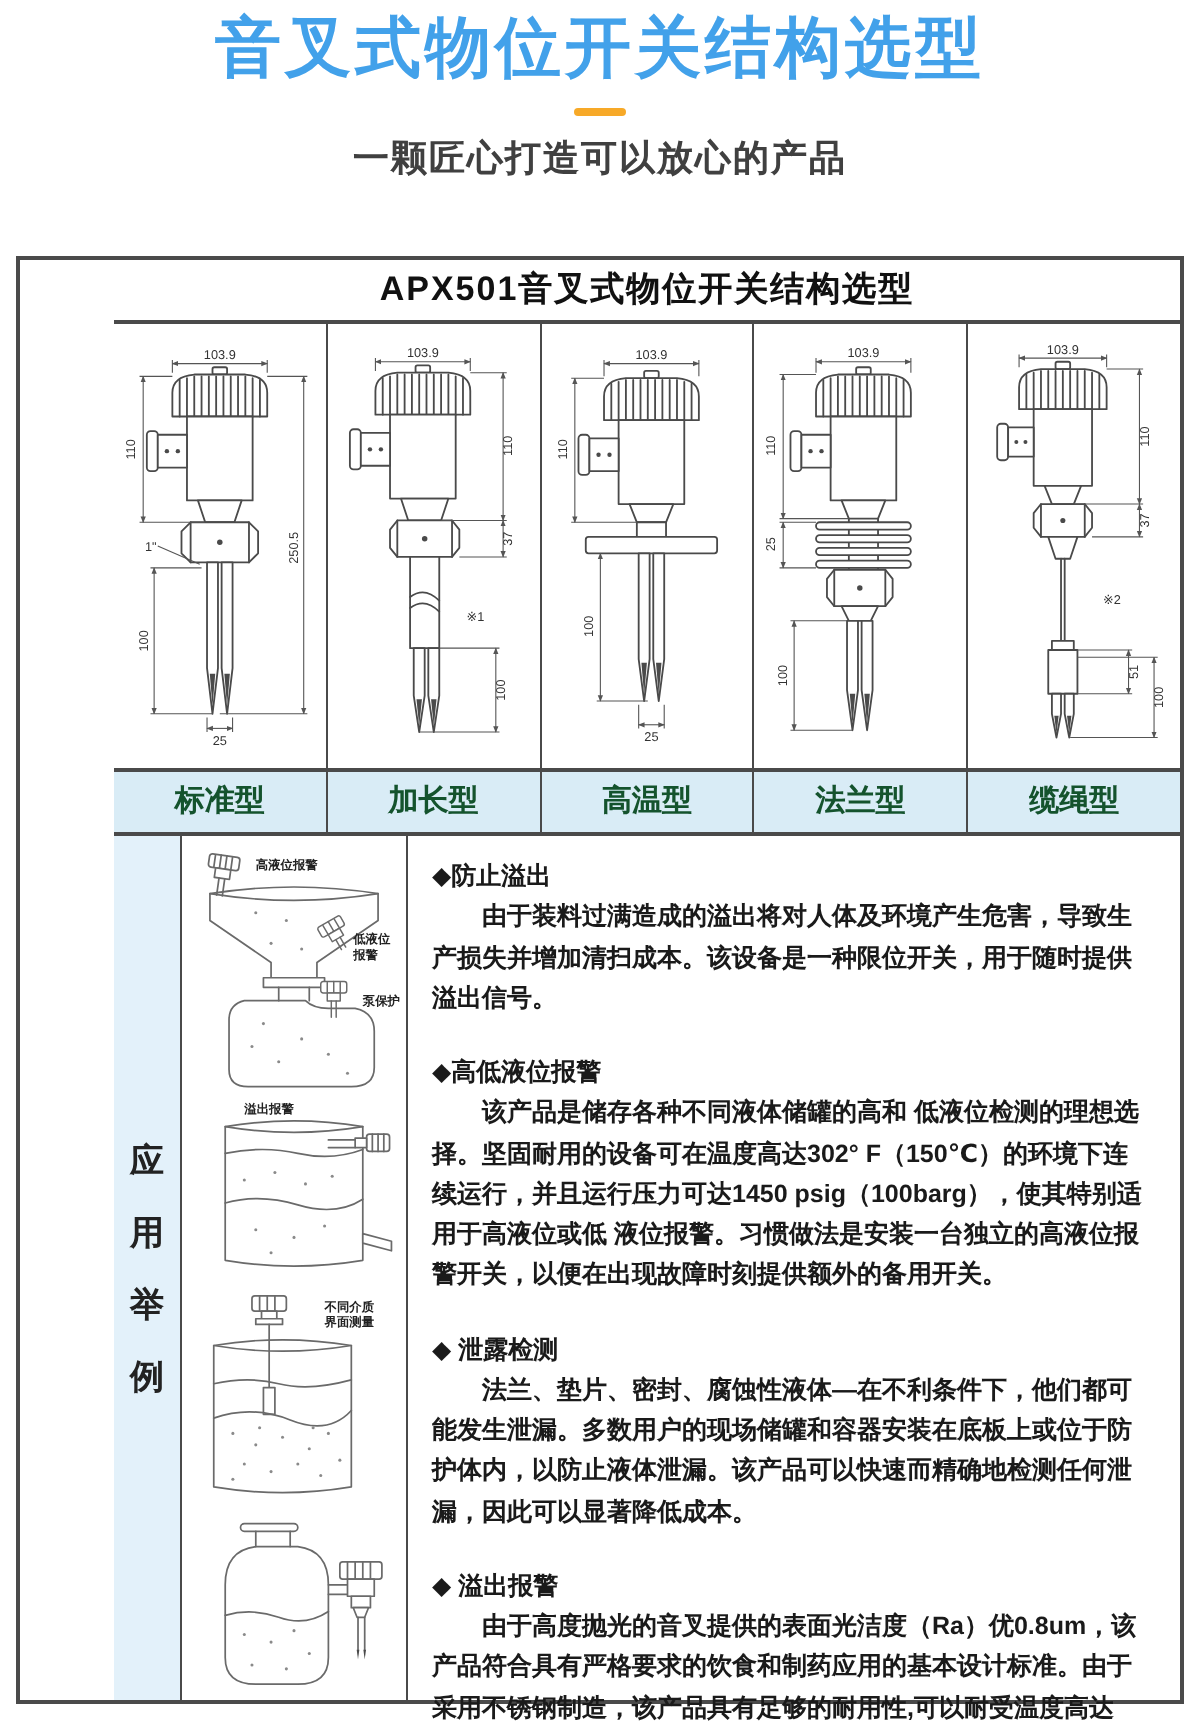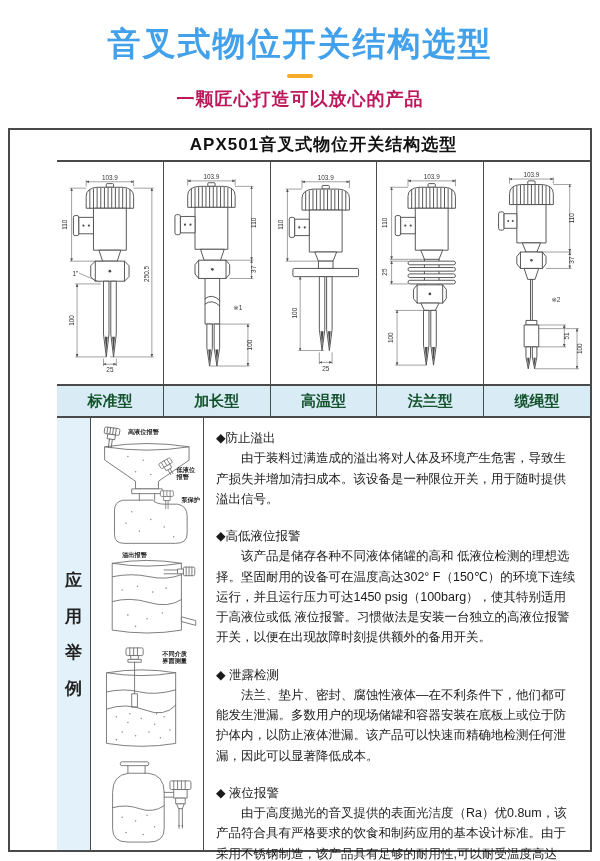--- a/index.html
+++ b/index.html
@@ -1,43 +1,43 @@
 <!DOCTYPE html>
 <html><head>
 <meta charset="utf-8">
 <style>
   html,body{margin:0;padding:0;background:#fff;}
   body{width:600px;height:861px;font-family:"Liberation Sans","DejaVu Sans",sans-serif;}
   .page{position:relative;width:600px;height:861px;background:#fff;overflow:hidden;}
 
-  .header{text-align:center;padding-top:25px;}
+  .header{text-align:center;padding-top:5px;}
   .title{color:#42a1ea;font-size:33px;font-weight:bold;letter-spacing:2px;line-height:1.15;}
   .dash{width:26px;height:4px;background:#f7a928;margin:11px auto 9px;border-radius:2px;}
-  .subtitle{color:#be185d;font-size:18px;font-weight:bold;letter-spacing:1px;}
+  .subtitle{color:#404040;font-size:18px;font-weight:bold;letter-spacing:1px;}
 
   .main-table{position:absolute;left:8px;top:128px;width:584px;height:724px;
     border:2px solid #4a4a4a;box-sizing:border-box;display:flex;flex-direction:column;background:#fff;padding-left:47px;}
   .table-title{height:30px;line-height:30px;text-align:center;font-size:17px;font-weight:bold;
     color:#111;border-bottom:2px solid #4a4a4a;letter-spacing:1px;}
   .drawings-row{display:flex;height:222px;border-bottom:2px solid #4a4a4a;}
   .drawing-cell{flex:1;border-right:1px solid #4a4a4a;box-sizing:border-box;overflow:hidden;}
   .drawing-cell:last-child{border-right:none;}
   .labels-row{display:flex;height:30px;background:#d9ecf6;border-bottom:2px solid #4a4a4a;}
   .label-cell{flex:1;border-right:1px solid #4a4a4a;box-sizing:border-box;text-align:center;
     line-height:30px;font-size:15px;font-weight:bold;color:#14532d;}
   .label-cell:last-child{border-right:none;}
 
   .app-row{display:flex;flex:1;min-height:0;}
   .app-sidebar{width:34px;background:#e3f1fa;border-right:1px solid #4a4a4a;box-sizing:border-box;
     display:flex;flex-direction:column;align-items:center;justify-content:center;gap:13px;
     font-size:17px;font-weight:bold;color:#222;}
   .app-diagrams{width:113px;border-right:1px solid #4a4a4a;box-sizing:border-box;
     padding:4px 0 0 0;display:flex;flex-direction:column;align-items:center;}
   .app-text{flex:1;padding:10px 14px 8px 12px;font-size:12.5px;line-height:1.62;
-    color:#1a1a1a;font-weight:normal;}
+    color:#1a1a1a;font-weight:bold;}
   .section{margin-bottom:17px;}
   .section-body{text-indent:2em;}
 
   
   svg .o{stroke:#4a4a4a;fill:none;stroke-width:1;stroke-linejoin:round;stroke-linecap:round;}
   svg .of{stroke:#4a4a4a;fill:#fff;stroke-width:1;stroke-linejoin:round;}
   svg .d{stroke:#555;fill:none;stroke-width:0.6;}
   svg .dt{fill:#333;font-size:7px;font-weight:normal;}
   svg .tip{fill:#4a4a4a;stroke:none;}
   svg .dot{fill:#8a8a8a;stroke:none;}
@@ -417,19 +417,19 @@
         </div>
         <div class="section">
           <div class="section-heading">◆高低液位报警</div>
           <div class="section-body">该产品是储存各种不同液体储罐的高和 低液位检测的理想选择。坚固耐用的设备可在温度高达302° F（150℃）的环境下连续运行，并且运行压力可达1450 psig（100barg），使其特别适用于高液位或低 液位报警。习惯做法是安装一台独立的高液位报警开关，以便在出现故障时刻提供额外的备用开关。</div>
         </div>
         <div class="section">
           <div class="section-heading">◆ 泄露检测</div>
           <div class="section-body">法兰、垫片、密封、腐蚀性液体—在不利条件下，他们都可能发生泄漏。多数用户的现场储罐和容器安装在底板上或位于防护体内，以防止液体泄漏。该产品可以快速而精确地检测任何泄漏，因此可以显著降低成本。</div>
         </div>
         <div class="section">
-          <div class="section-heading">◆ 液位报警</div>
+          <div class="section-heading">◆ 溢出报警</div>
           <div class="section-body">由于高度抛光的音叉提供的表面光洁度（Ra）优0.8um，该产品符合具有严格要求的饮食和制药应用的基本设计标准。由于采用不锈钢制造，该产品具有足够的耐用性,可以耐受温度高达302° F（150℃）时的例行蒸汽清洗（就地清洗CIP）。</div>
         </div>
       </div>
     </div>
   </div>
 </div>
 
 </body></html>

